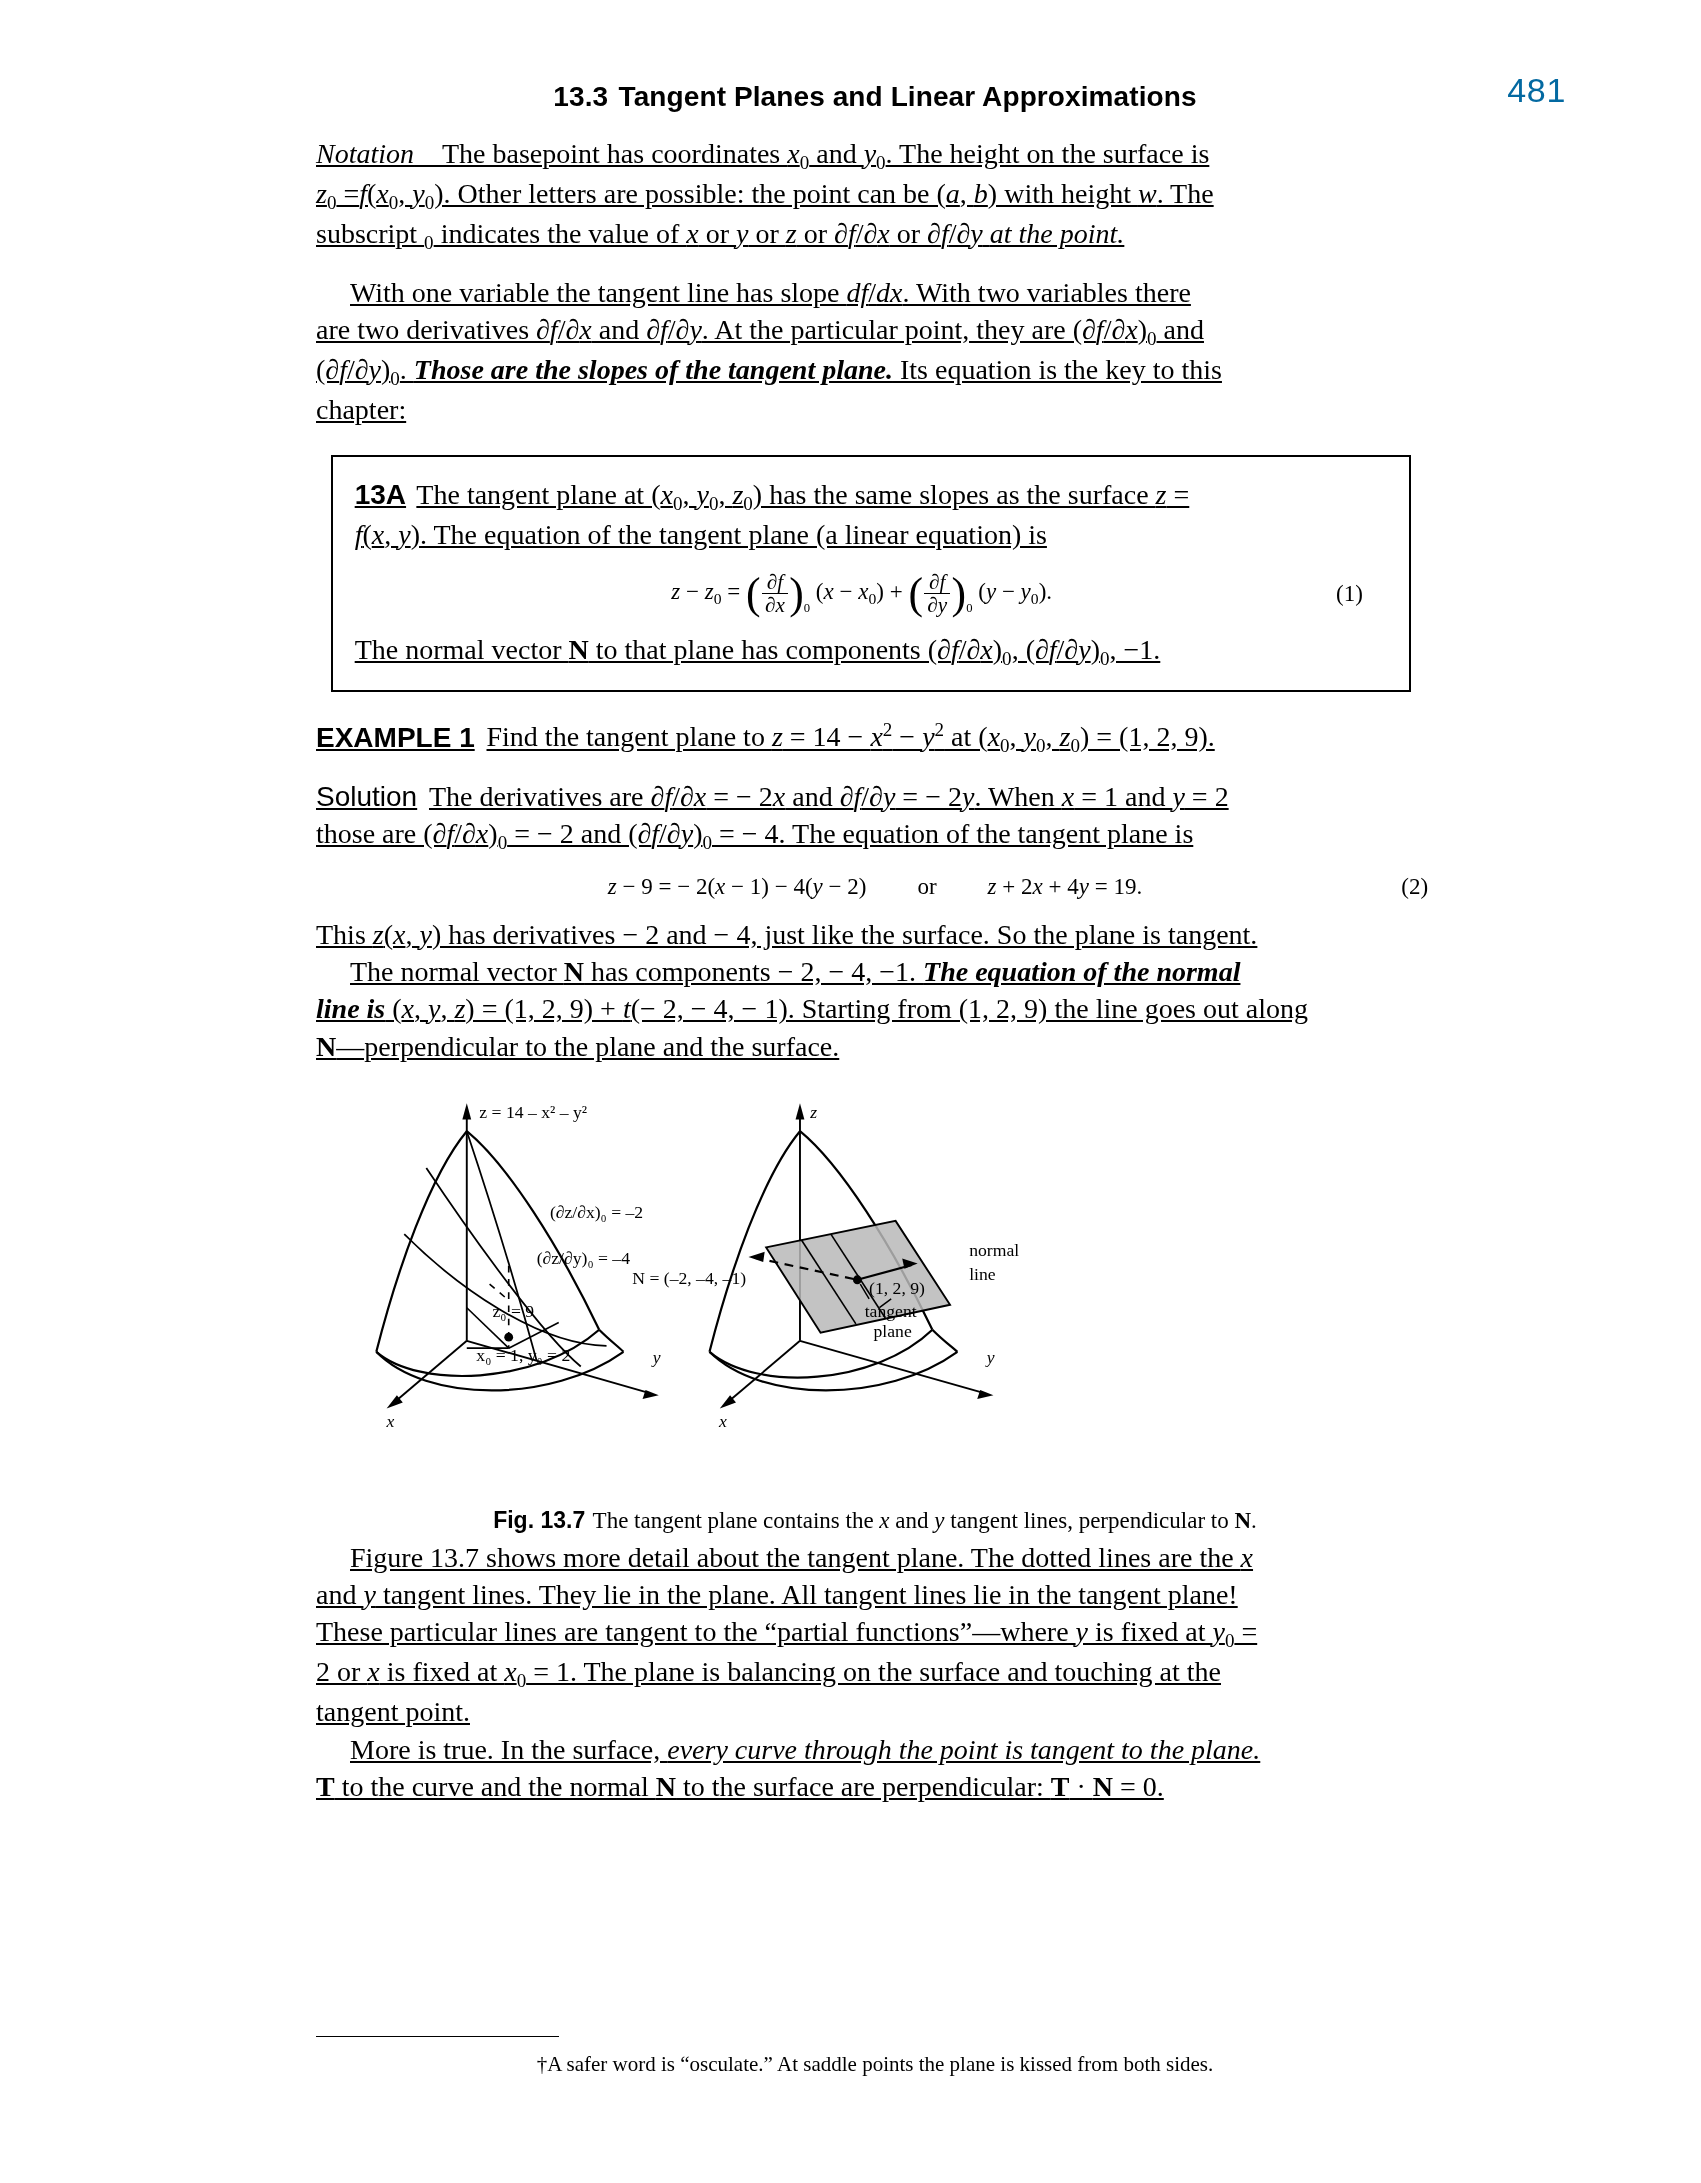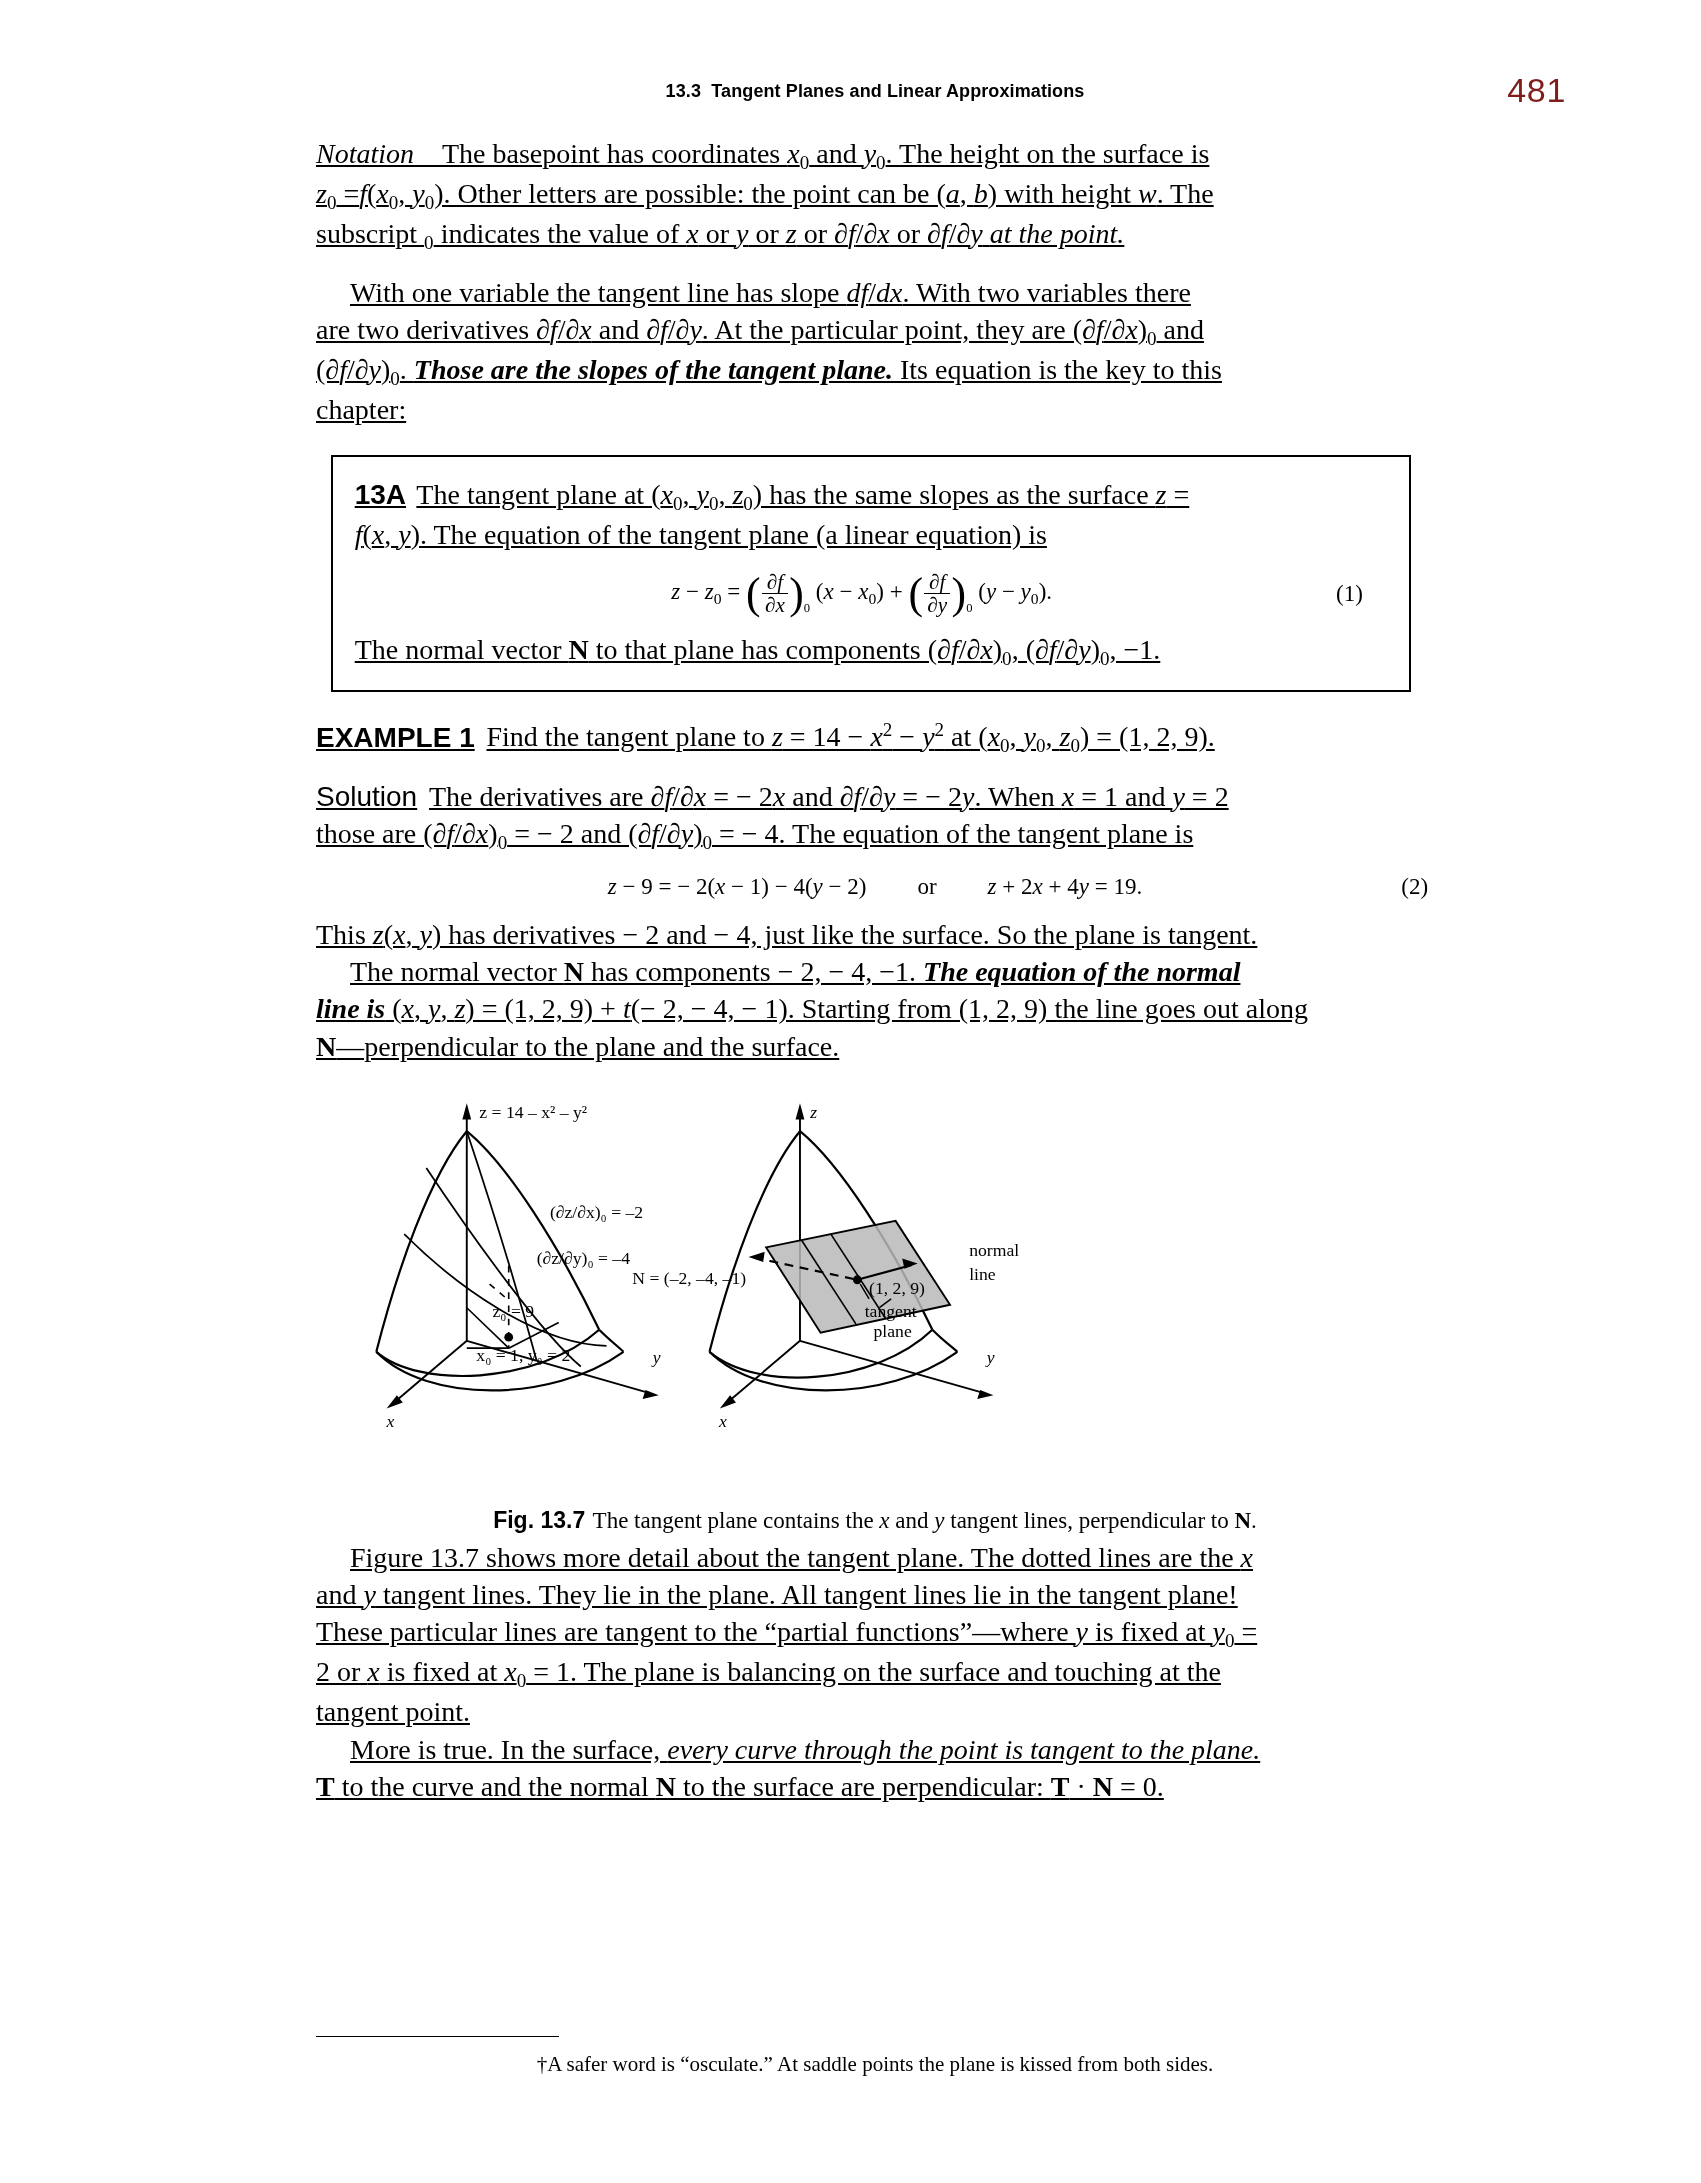--- a/index.html
+++ b/index.html
@@ -30,31 +30,31 @@
   }
   
   .running-head {
     position: absolute;
     left: 0;
     top: 0;
     width: 1118px;
     text-align: center;
     font-family: "Liberation Sans", sans-serif;
     font-weight: bold;
-    font-size: 18px;
+    font-size: 28px;
     letter-spacing: 0.1px;
   }
   .running-head .secnum { margin-right: 10.3px; }
   .folio {
     position: absolute;
     right: -132px;
     top: -10.3px;
     font-family: "Liberation Sans", sans-serif;
     font-size: 34px;
-    color: #7f1d1d;
+    color: #0369a1;
     letter-spacing: 0.7px;
   }
   
   p {
     font-size: 28px;
     line-height: 1.33;
     margin: 0 0 0 0;
     text-align: justify;
     text-justify: inter-word;
     text-decoration: underline;

